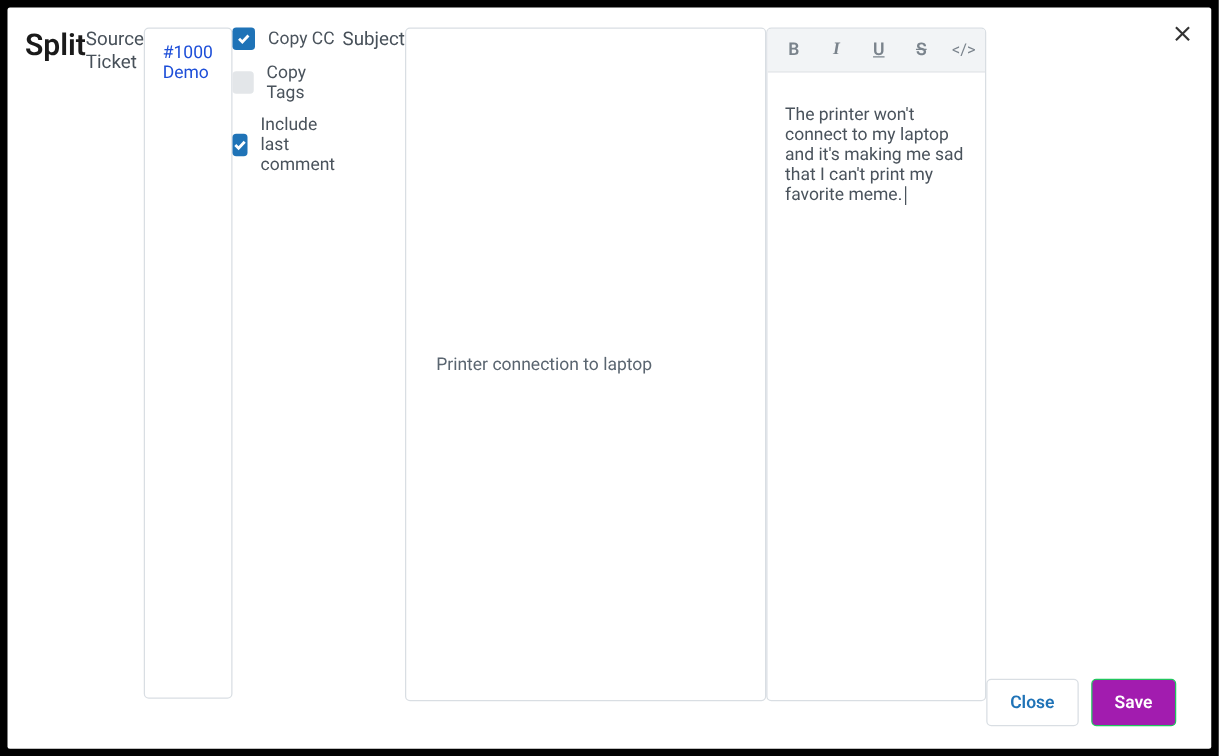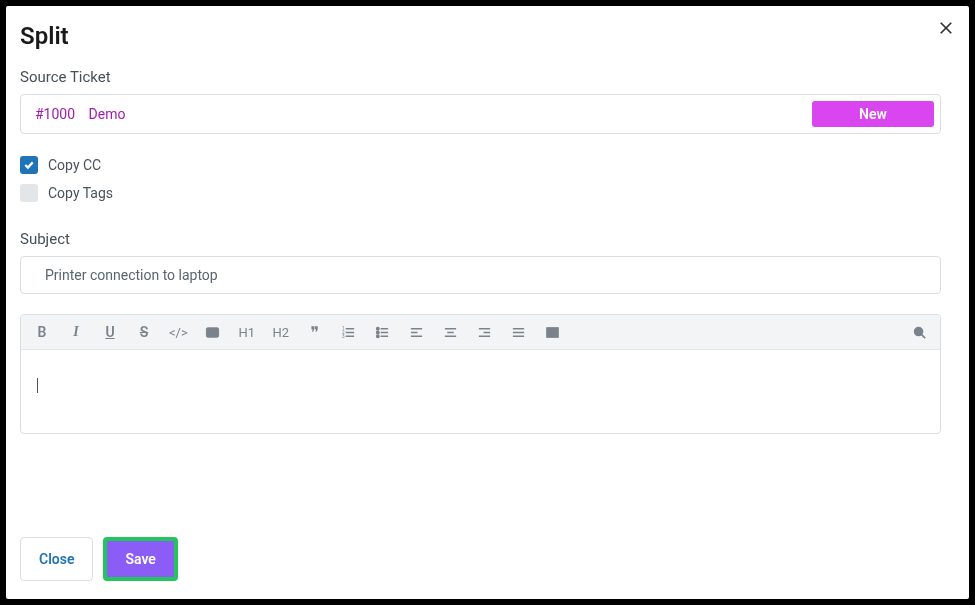--- a/index.html
+++ b/index.html
@@ -1,45 +1,45 @@
 <!DOCTYPE html>
 <html><head>
 <meta charset="utf-8">
 <style>
   *{box-sizing:border-box;margin:0;padding:0;font-family:-apple-system,BlinkMacSystemFont,"Segoe UI",Roboto,Helvetica,Arial,sans-serif}
   body{background:#000;width:975px;height:605px;overflow:hidden}
   .frame{position:absolute;left:6px;top:6px;width:963px;height:593px;background:#fff;border-radius:2px}
-  .inner{padding:16px 28px 18px 14px;height:100%;display:flex;flex-direction:column}
+  .inner{padding:16px 28px 18px 14px;height:100%;display:flex;flex-direction:row}
   .hdr{display:flex;justify-content:space-between;align-items:flex-start;margin-bottom:18px}
   h1{font-size:24px;font-weight:600;color:#1a1a1a}
   .close-x{position:absolute;right:16px;top:14px;cursor:pointer;color:#333;font-size:18px;line-height:1}
   .section-label{font-size:15px;font-weight:400;color:#475059;margin-bottom:8px}
   .src-row{display:flex;gap:0;border:1px solid #d9dee3;border-radius:4px;overflow:hidden;margin-bottom:22px}
-  .src-txt{flex:1;padding:11px 14px;font-size:14px;color:#a21caf}
+  .src-txt{flex:1;padding:11px 14px;font-size:14px;color:#1d4ed8}
   .src-txt .tid{margin-right:10px}
   .new-btn{width:122px;margin:6px;background:#d946ef;color:#fff;font-weight:600;font-size:14px;border:none;border-radius:3px;cursor:pointer}
   .chk-row{display:flex;align-items:center;gap:10px;margin-bottom:10px;font-size:14px;color:#4a535c}
   .chk{width:18px;height:18px;border-radius:3px;display:flex;align-items:center;justify-content:center}
   .chk.on{background:#1f73b7}
   .chk.off{background:#e3e6e9}
   .chk svg{width:12px;height:12px;stroke:#fff;stroke-width:3;fill:none}
   .nt-block{margin-bottom:18px}
   .txt-input{width:100%;border:1px solid #d9dee3;border-radius:4px;padding:10px 24px;font-size:14px;color:#5a6570;outline:none;margin-bottom:20px}
   .editor{border:1px solid #d9dee3;border-radius:4px;overflow:hidden;margin-bottom:20px}
   .toolbar{background:#f2f4f6;border-bottom:1px solid #e3e6e9;padding:8px 12px;display:flex;align-items:center;gap:16px}
   .tb-btn{color:#7a838c;font-size:13px;cursor:pointer;display:inline-flex;align-items:center;justify-content:center;min-width:18px;height:18px}
   .tb-btn strong,.tb-btn em,.tb-btn u,.tb-btn s{font-size:14px;font-weight:600}
   .tb-btn svg{width:15px;height:15px;stroke:#7a838c;fill:#7a838c}
   .tb-spacer{flex:1}
   .editor-body{padding:26px 14px 40px;font-size:14px;color:#4a535c;min-height:80px}
   .caret{display:inline-block;border-left:1px solid #4a535c;height:15px;vertical-align:middle;margin-left:2px}
   .actions{margin-top:auto;display:flex;justify-content:flex-start;gap:10px}
   .btn{padding:10px 18px;font-size:14px;font-weight:600;border-radius:4px;cursor:pointer}
   .btn-close{background:#fff;border:1px solid #d9dee3;color:#1f73b7}
-  .btn-save{background:#8b5cf6;border:4px solid #22c55e;color:#fff}
+  .btn-save{background:#a21caf;border:1px solid #22c55e;color:#fff}
 </style>
 </head>
 <body>
 
 <div class="frame">
   <div class="inner">
 
     <div class="hdr">
       <h1>Split</h1>
       <span class="close-x">
@@ -68,20 +68,28 @@
             </svg>
         </span>
         <span>Copy CC</span>
       </div>
 
       <div class="chk-row">
         <span class="chk off"></span>
         <span>Copy Tags</span>
       </div>
 
+      <div class="chk-row">
+        <span class="chk on">
+          <svg viewBox="0 0 16 16">
+              <polyline points="3,8 6.5,11.5 13,4.5"></polyline>
+            </svg>
+        </span>
+        <span>Include last comment</span>
+      </div>
     </div>
 
     <div class="section-label">Subject</div>
     <input class="txt-input" value="Printer connection to laptop" style="">
 
     <div class="editor">
       <div class="toolbar">
         <span class="tb-btn">
             <strong>B</strong>
           </span>
@@ -160,21 +168,21 @@
         </span>
         <span class="tb-spacer"></span>
         <span class="tb-btn">
           <svg viewBox="0 0 16 16" stroke-width="1.8" fill="none">
               <circle cx="7" cy="7" r="4.2"></circle>
               <line x1="10.2" y1="10.2" x2="14" y2="14"></line>
             </svg>
         </span>
       </div>
       <div class="editor-body">
-        <span class="caret"></span>
+        <span>The printer won't connect to my laptop and it's making me sad that I can't print my favorite meme.</span><span class="caret"></span>
       </div>
     </div>
 
     <div class="actions">
       <button class="btn btn-close">Close</button>
       <button class="btn btn-save">Save</button>
     </div>
 
   </div>
 </div>

